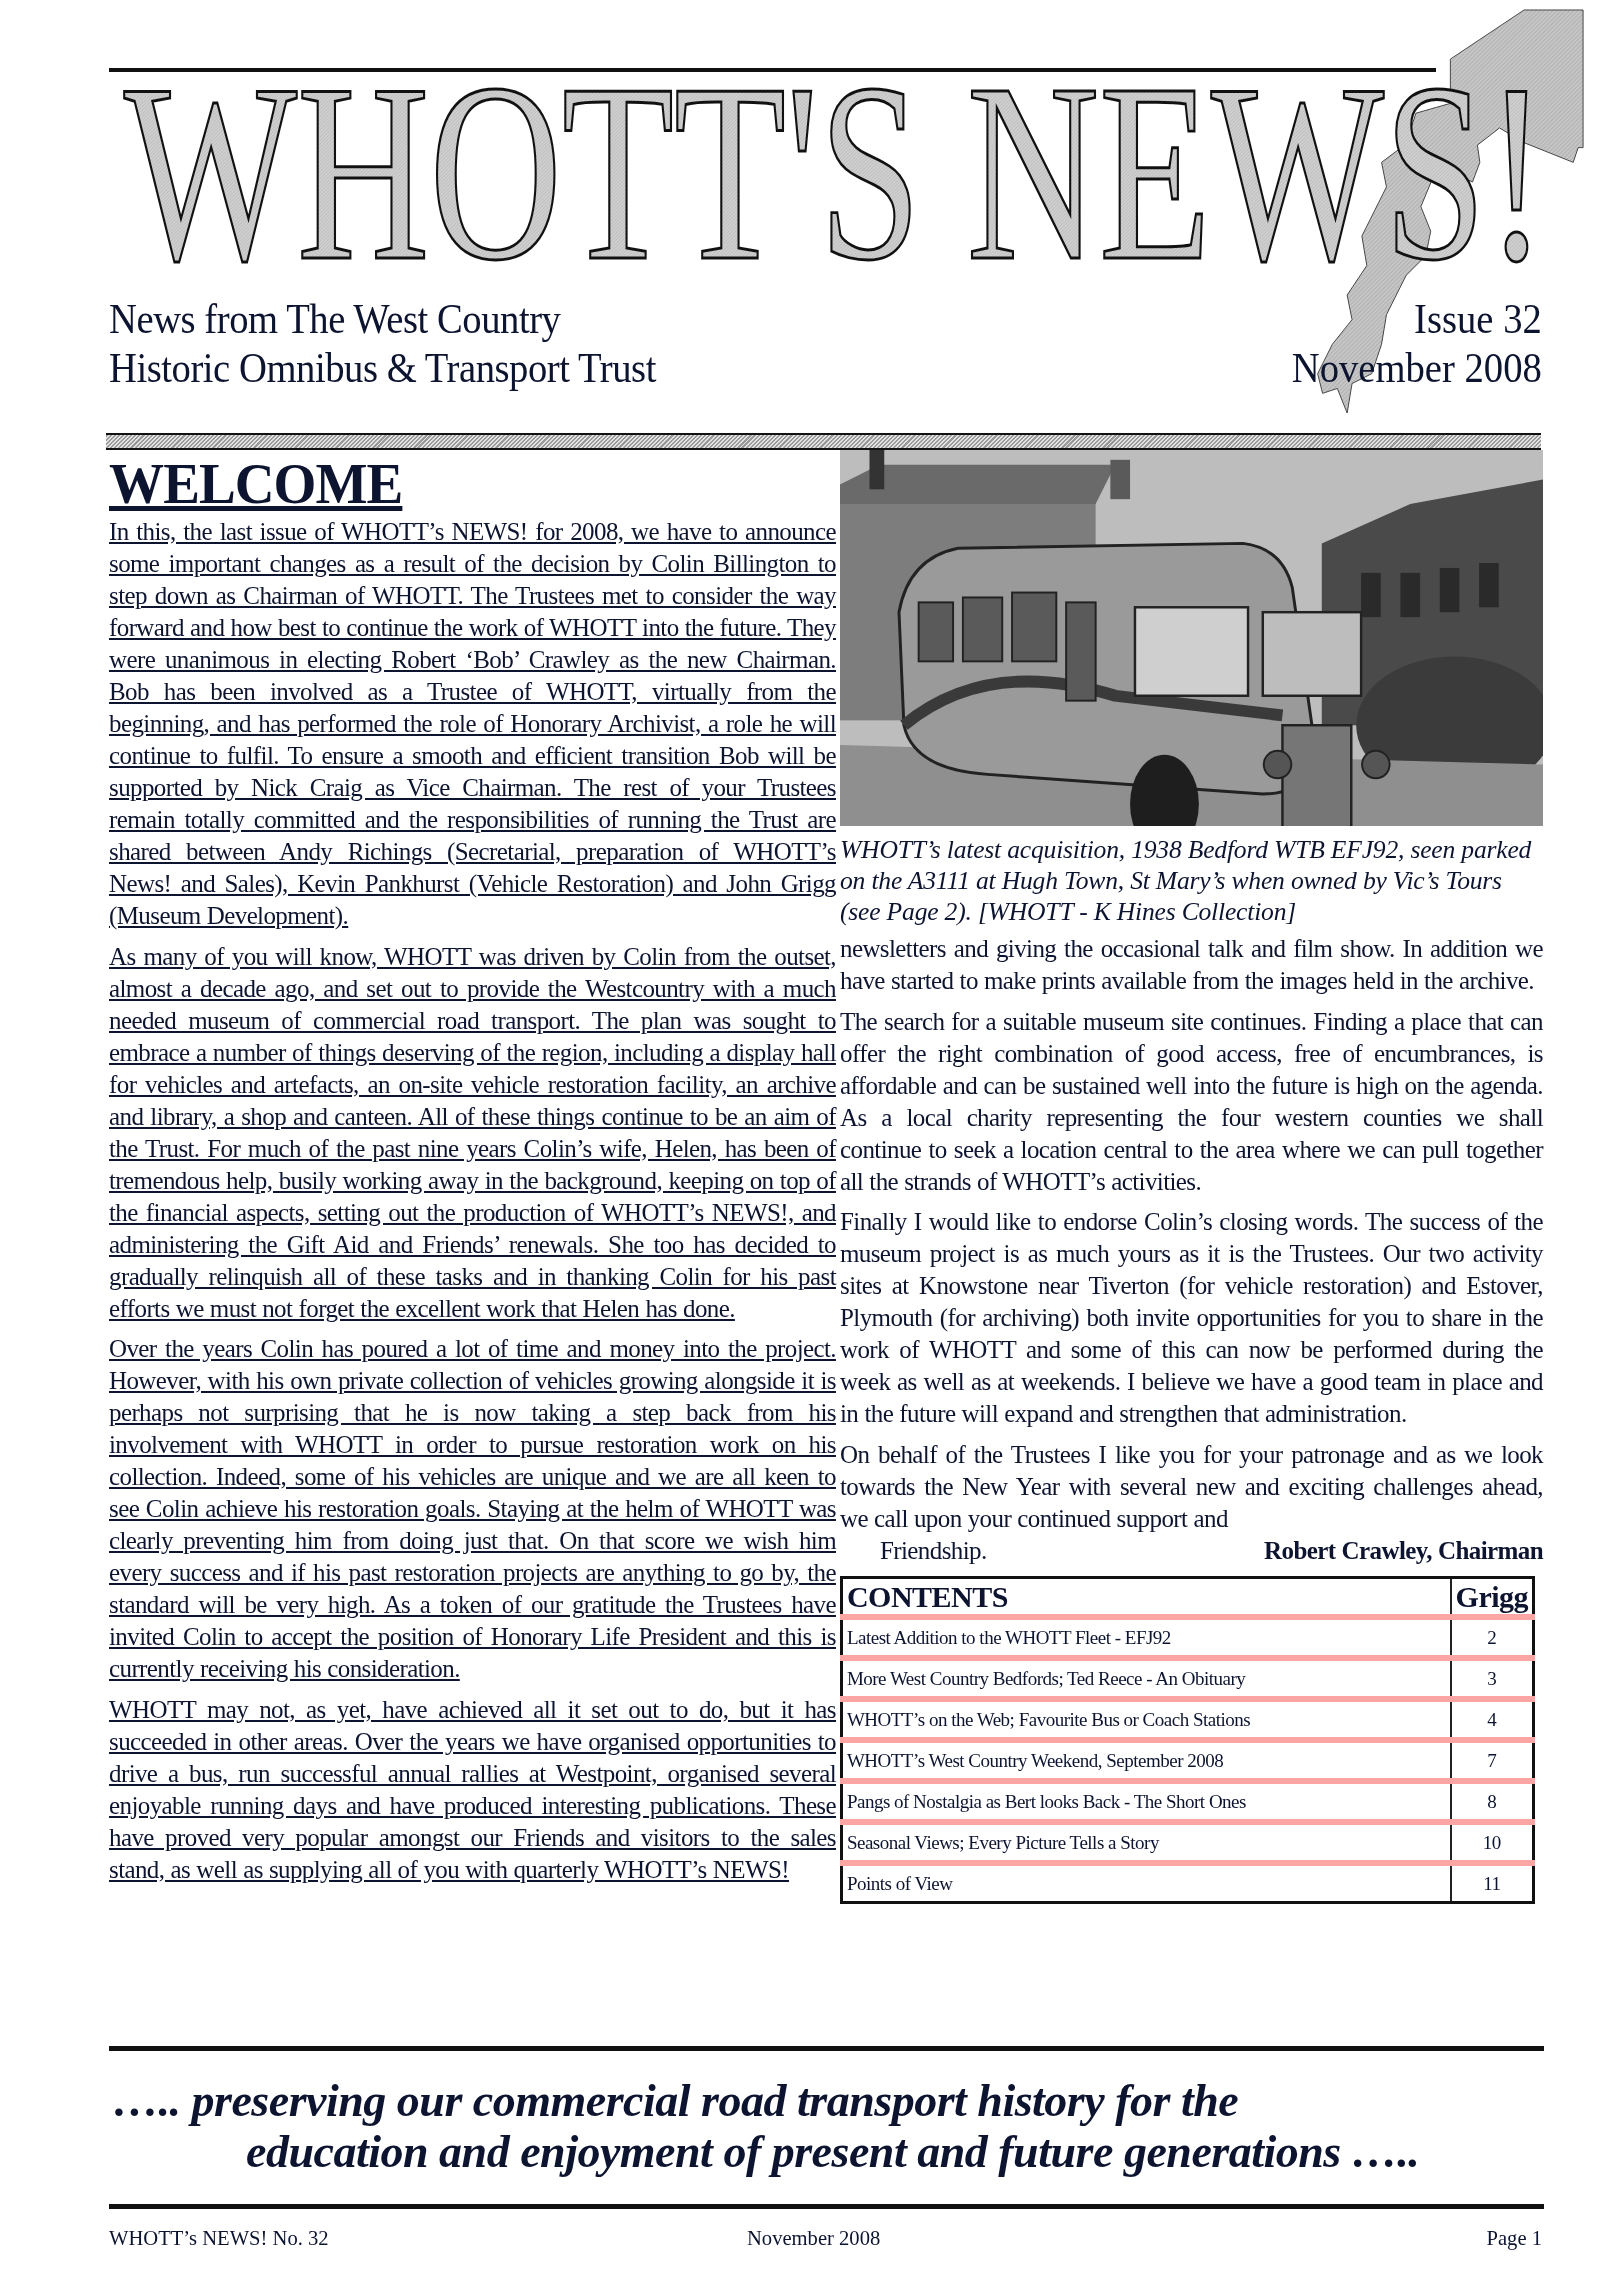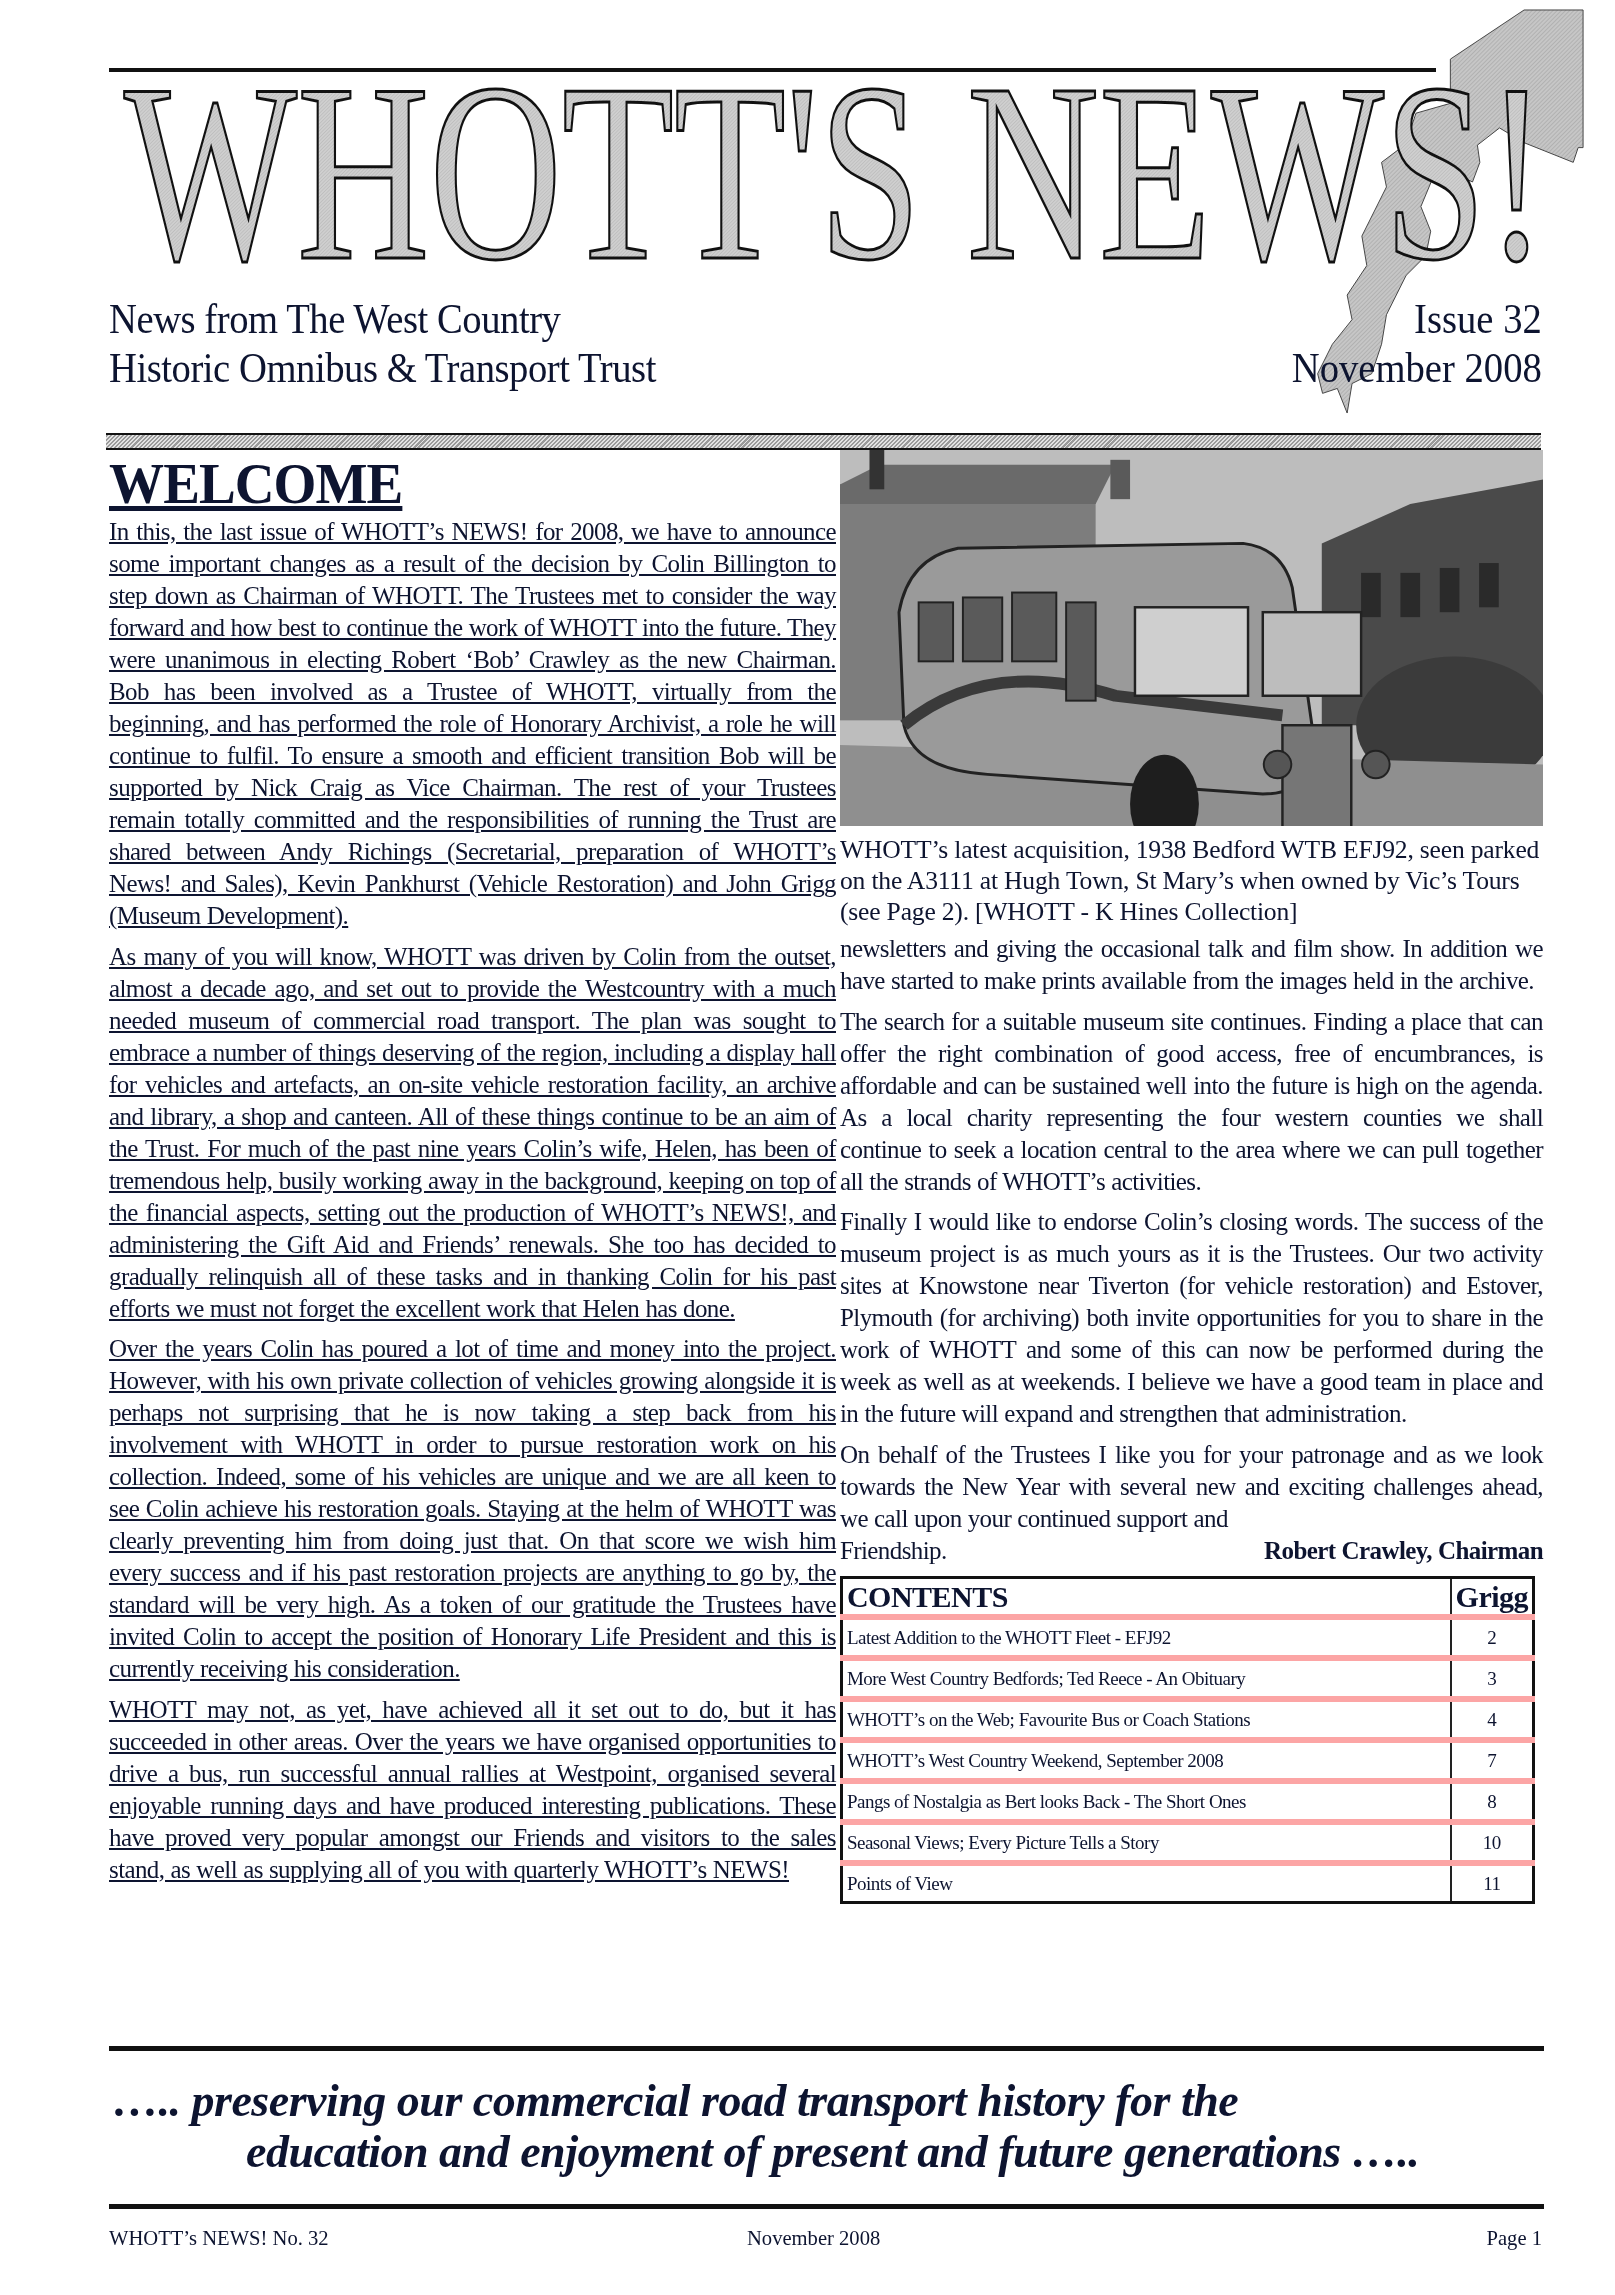--- a/index.html
+++ b/index.html
@@ -47,24 +47,24 @@
     font-size: 25px; line-height: 32px; text-align: justify; margin: 0 0 8.8px 0;
     letter-spacing: -0.6px; word-spacing: 0.5px;
   }
 
   .photo {
     width: 703px; height: 376px; position: relative; overflow: hidden;
     background: linear-gradient(180deg, #b9b9b9 0%, #8c8c8c 40%, #5c5c5c 70%, #767676 100%);
   }
   .photo svg { width: 100%; height: 100%; display: block; }
   .caption {
-    font-size: 25.6px; line-height: 31px; margin: 7.9px 0 5.9px 0;
+    font-style: italic; font-size: 25.6px; line-height: 31px; margin: 7.9px 0 5.9px 0;
     letter-spacing: -0.2px;
   }
-  .signoff { display: flex; justify-content: space-between; }
+  .signoff { display: flex; justify-content: space-between; margin-left: 40px; }
   .signoff .sig { font-weight: bold; }
 
   
   .contents {
     border: 3.9px solid #111; margin-top: 2.9px; width: 695px;
     border-collapse: collapse;
   }
   .contents td {
     border-top: 6px solid #fca5a5; font-size: 19px; line-height: 35px; height: 35px;
     padding: 0 3.9px; letter-spacing: -0.5px; white-space: nowrap;

